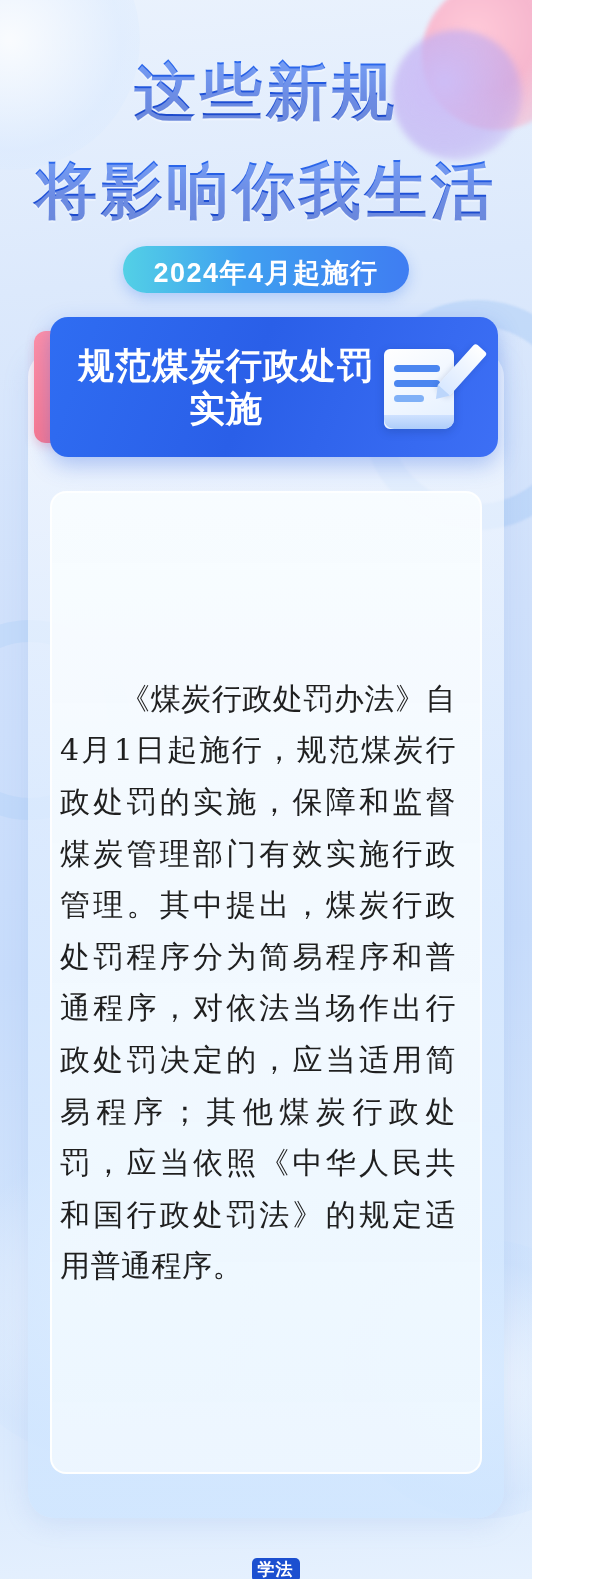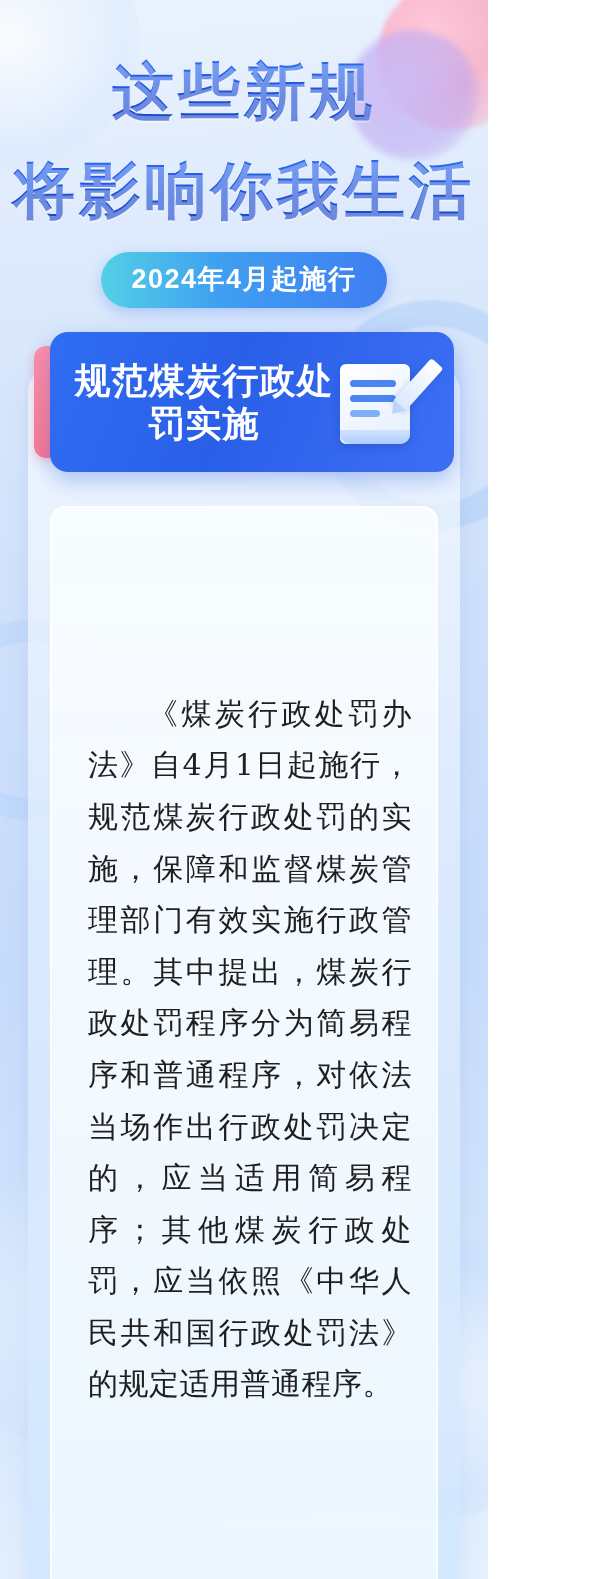--- a/index.html
+++ b/index.html
@@ -7,21 +7,21 @@
     margin: 0;
     padding: 0;
     background: #ffffff;
   }
   body {
     font-family: "Liberation Sans", "DejaVu Sans", sans-serif;
   }
 
   .poster {
     position: relative;
-    width: 488px;
+    width: 532px;
     height: 1579px;
     overflow: hidden;
     background: linear-gradient(175deg, #eaf2fd 0%, #dce9fc 18%, #cfe0fb 40%, #c7dcfb 60%, #d2e4fc 80%, #e6f1fe 100%);
   }
 
   
   .blob {
     position: absolute;
     border-radius: 50%;
     pointer-events: none;
@@ -85,22 +85,22 @@
     -webkit-background-clip: text;
     background-clip: text;
     color: transparent;
     text-shadow: 0 2px 0 rgba(255,255,255,0.35);
   }
   .title-1 { font-size: 62px; }
   .title-2 { font-size: 62px; margin-top: 22px; }
 
   .date-pill {
     display: inline-block;
-    margin-top: 22px;
-    padding: 9px 30px 11px;
+    margin-top: 16px;
+    padding: 9px 30px 2px;
     border-radius: 28px;
     background: linear-gradient(90deg, #53d0e6 0%, #3f9ff0 42%, #3f7df2 100%);
     color: #ffffff;
     font-size: 27px;
     font-weight: bold;
     letter-spacing: 1.5px;
     box-shadow: 0 5px 14px rgba(63,125,242,0.30);
   }
 
   
@@ -196,21 +196,21 @@
     border-left: 8px solid transparent;
     border-right: 8px solid transparent;
     border-top: 12px solid #bcd6fb;
   }
 
   .body-box {
     margin-top: 34px;
     border: 2px solid rgba(255,255,255,0.9);
     border-radius: 16px;
     background: linear-gradient(180deg, rgba(248,252,255,0.95) 0%, rgba(238,247,255,0.92) 100%);
-    padding: 150px 24px 150px 36px;
+    padding: 150px 24px 150px 8px;
     min-height: 760px;
   }
   .body-text {
     color: #1f1f1f;
     font-size: 30px;
     line-height: 1.72;
     text-align: justify;
     text-indent: 2em;
     letter-spacing: 0.5px;
     font-family: "DejaVu Serif", "Liberation Serif", serif;

